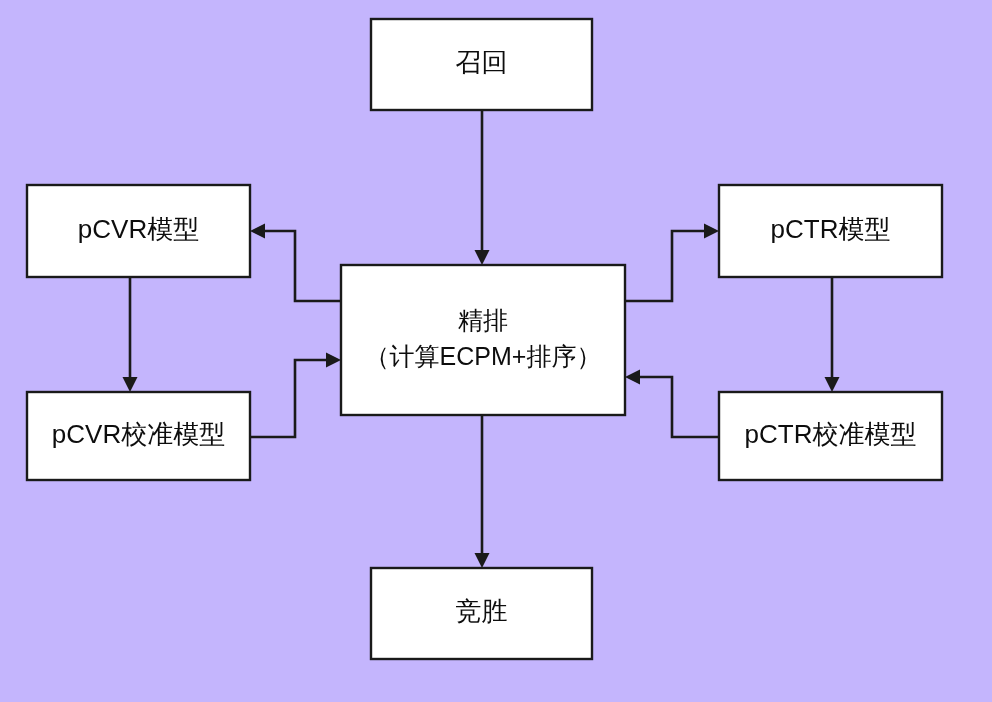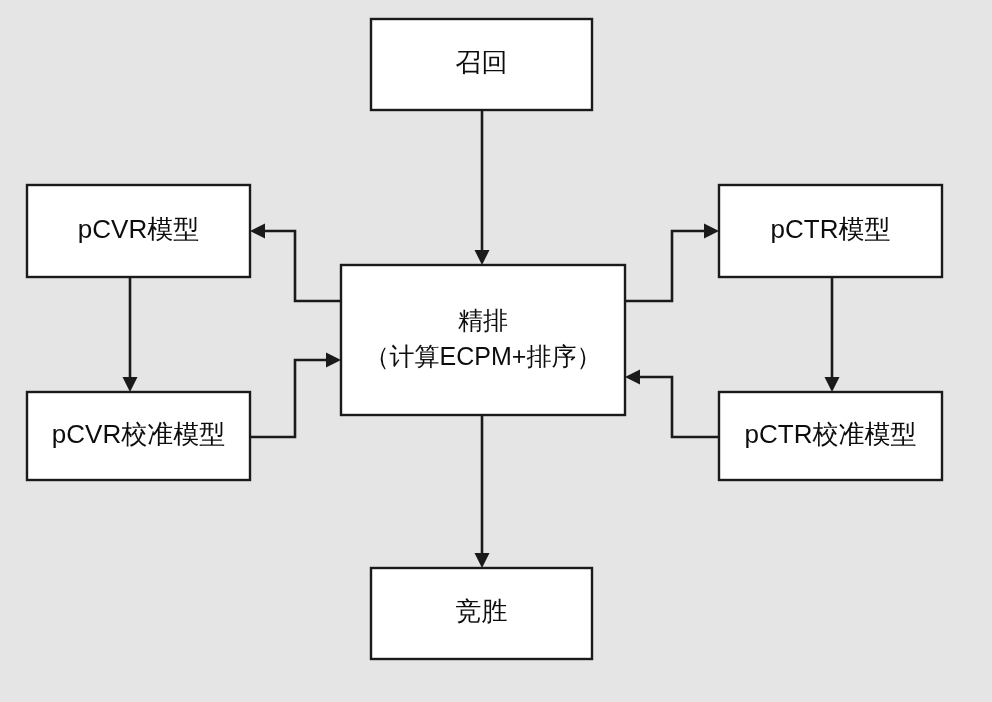--- a/index.html
+++ b/index.html
@@ -10,21 +10,21 @@
   body {
     width: 992px;
     height: 702px;
     font-family: "Liberation Sans", "DejaVu Sans", sans-serif;
     overflow: hidden;
   }
   #diagram-root {
     position: relative;
     width: 992px;
     height: 702px;
-    background: #e5e5e5;
+    background: #c4b5fd;
   }
   svg#flow-svg {
     position: absolute;
     left: 0;
     top: 0;
     width: 992px;
     height: 702px;
     display: block;
   }
   .node-rect {

